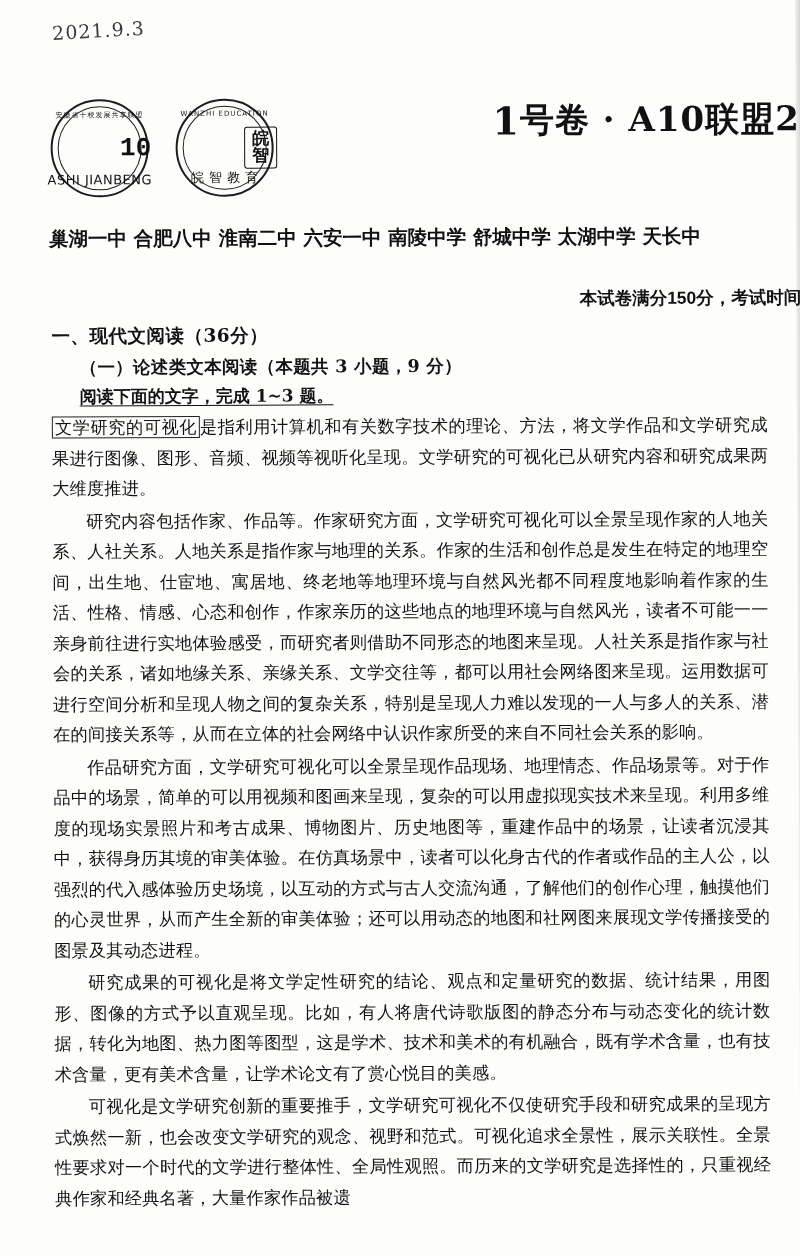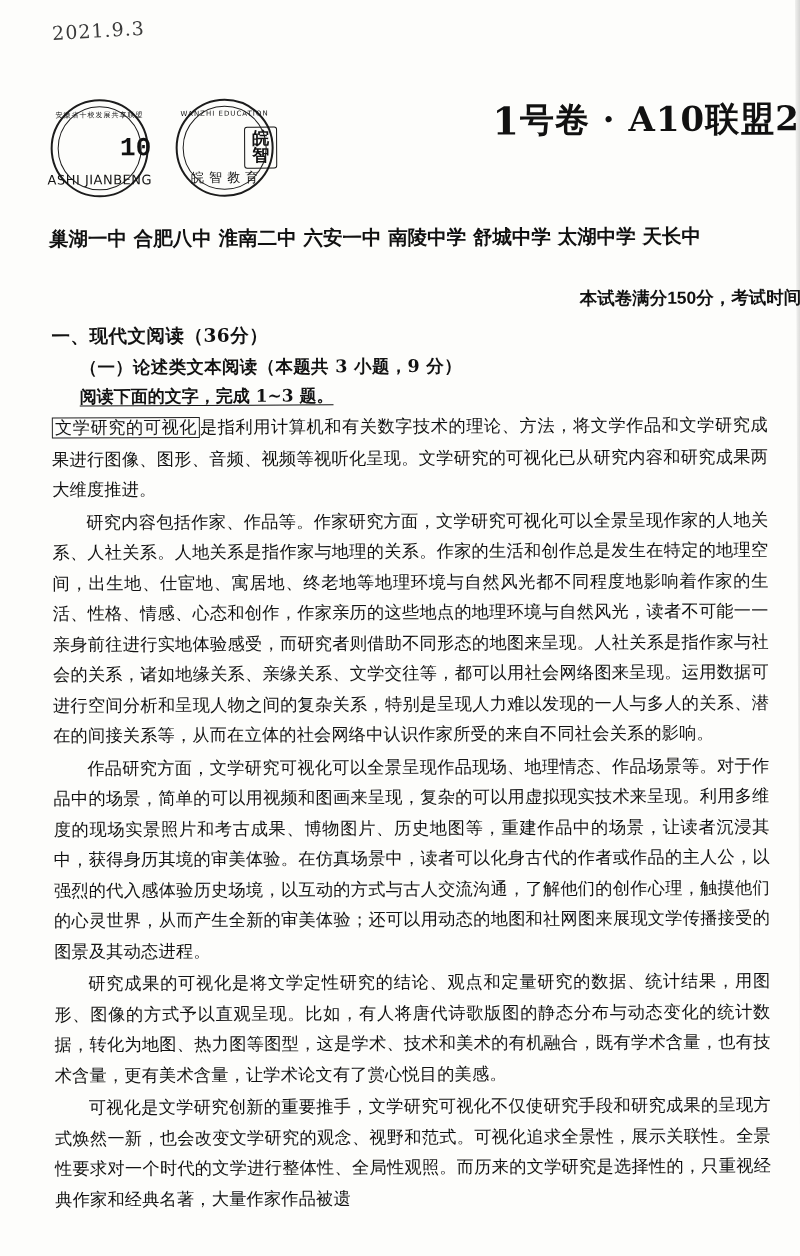--- a/index.html
+++ b/index.html
@@ -99,21 +99,21 @@
   .h-inst{
     font-size:17px;font-weight:bold;margin:0 0 4px 28px;
     text-decoration:underline;text-underline-offset:3px;
   }
   p.para{
     font-size:17.2px;line-height:30.5px;margin:0 0 2px 0;
     text-align:justify;letter-spacing:.2px;
   }
   p.para.indent{text-indent:34px;}
   .boxed{
-    border:1.4px solid #222;padding:0 2px;font-family:Liberation Serif, serif;
+    border:1.4px solid #222;padding:0 2px;
   }
   .page-edge{
     position:absolute;right:0;top:0;width:5px;height:1256px;
     background:linear-gradient(90deg, rgba(0,0,0,0.05), rgba(0,0,0,0.16));
   }
   .skew-wrap{transform:rotate(-0.25deg);}
 </style>
 </head>
 <body>
 

